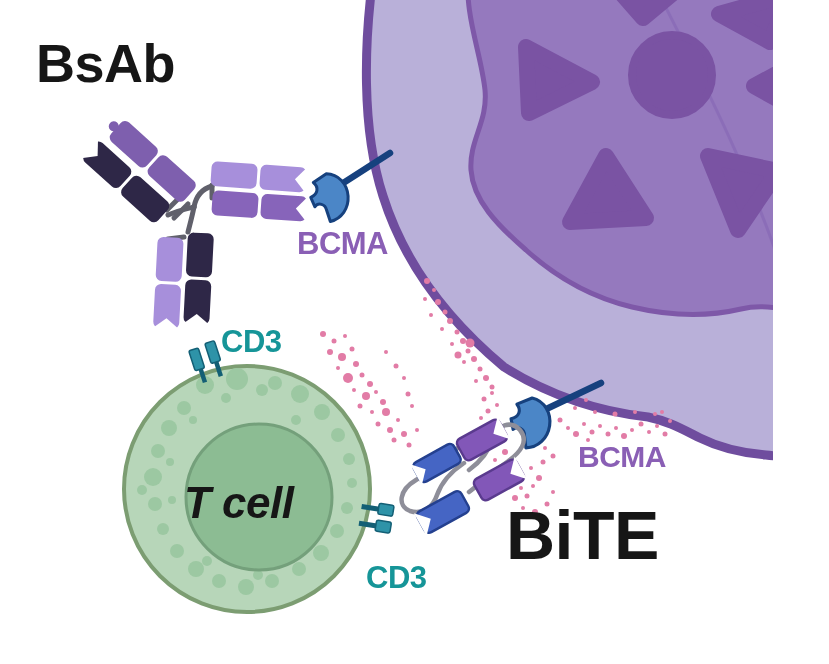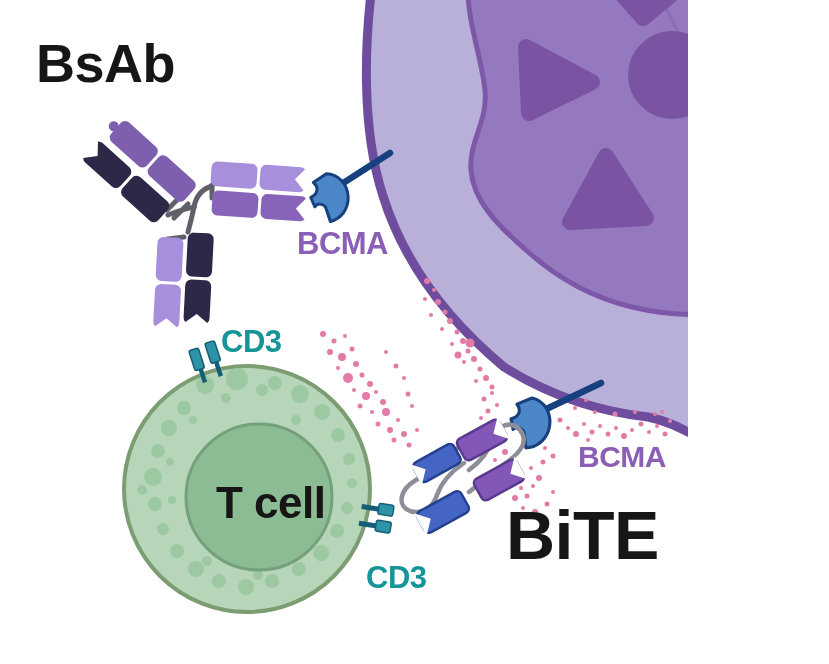--- a/index.html
+++ b/index.html
@@ -1,22 +1,22 @@
 <!DOCTYPE html>
 <html style="--background: #ffffff; --label_dark: #161616; --bcma_label: #8a5fb5; --cd3_label: #169598; --myeloma_membrane: #6f4d9e; --myeloma_cytoplasm: #b9b0d9; --myeloma_nucleus: #9579be; --myeloma_nucleus_edge: #7e58a8; --chromatin: #7a53a3; --nucleus_streak: #8465b2; --tcell_body: #b7d6b9; --tcell_edge: #7c9d72; --tcell_nucleus: #8cbc93; --tcell_nucleus_edge: #74a07b; --tcell_granule: #9cc8a2; --cd3_head: #2e93a8; --cd3_stem: #135f75; --bcma_fill: #4b86c7; --bcma_stem: #16417e; --ab_dark: #2e2747; --ab_mid: #7e5fae; --ab_light: #a78fdb; --ab_mid2: #8764ba; --bite_blue: #4565c4; --bite_blue_edge: #24408f; --bite_purple: #8257b8; --bite_purple_edge: #5a3a8e; --linker: #8e8e99; --hinge: #60606b; --cytokine: #e27ca6;"><head>
 <meta charset="utf-8">
 <style>
   html,body{margin:0;padding:0;background:#fff;}
-  .stage{position:relative;width:688px;height:664px;overflow:hidden;background:var(--background,#fff);
+  .stage{position:relative;width:773px;height:664px;overflow:hidden;background:var(--background,#fff);
          font-family:"Liberation Sans",sans-serif;}
   .stage svg{position:absolute;left:0;top:0;}
   .lbl{position:absolute;font-weight:700;line-height:1;white-space:nowrap;letter-spacing:-0.5px;}
   .lbl-bsab{left:36px;top:36px;font-size:54px;color:var(--label_dark);}
   .lbl-bite{left:506px;top:501px;font-size:68px;color:var(--label_dark);}
-  .lbl-tcell{left:216px;top:481px;font-size:44px;color:var(--label_dark);}
+  .lbl-tcell{left:184px;top:481px;font-size:44px;color:var(--label_dark);font-style:italic;}
   .lbl-bcma-top{left:297px;top:228px;font-size:31px;color:var(--bcma_label);}
   .lbl-bcma-bottom{left:578px;top:442px;font-size:30px;color:var(--bcma_label);}
   .lbl-cd3-top{left:221px;top:326px;font-size:31px;color:var(--cd3_label);}
   .lbl-cd3-bottom{left:366px;top:562px;font-size:31px;color:var(--cd3_label);}
 </style>
 </head>
 <body>
 
 <div class="stage">
 

